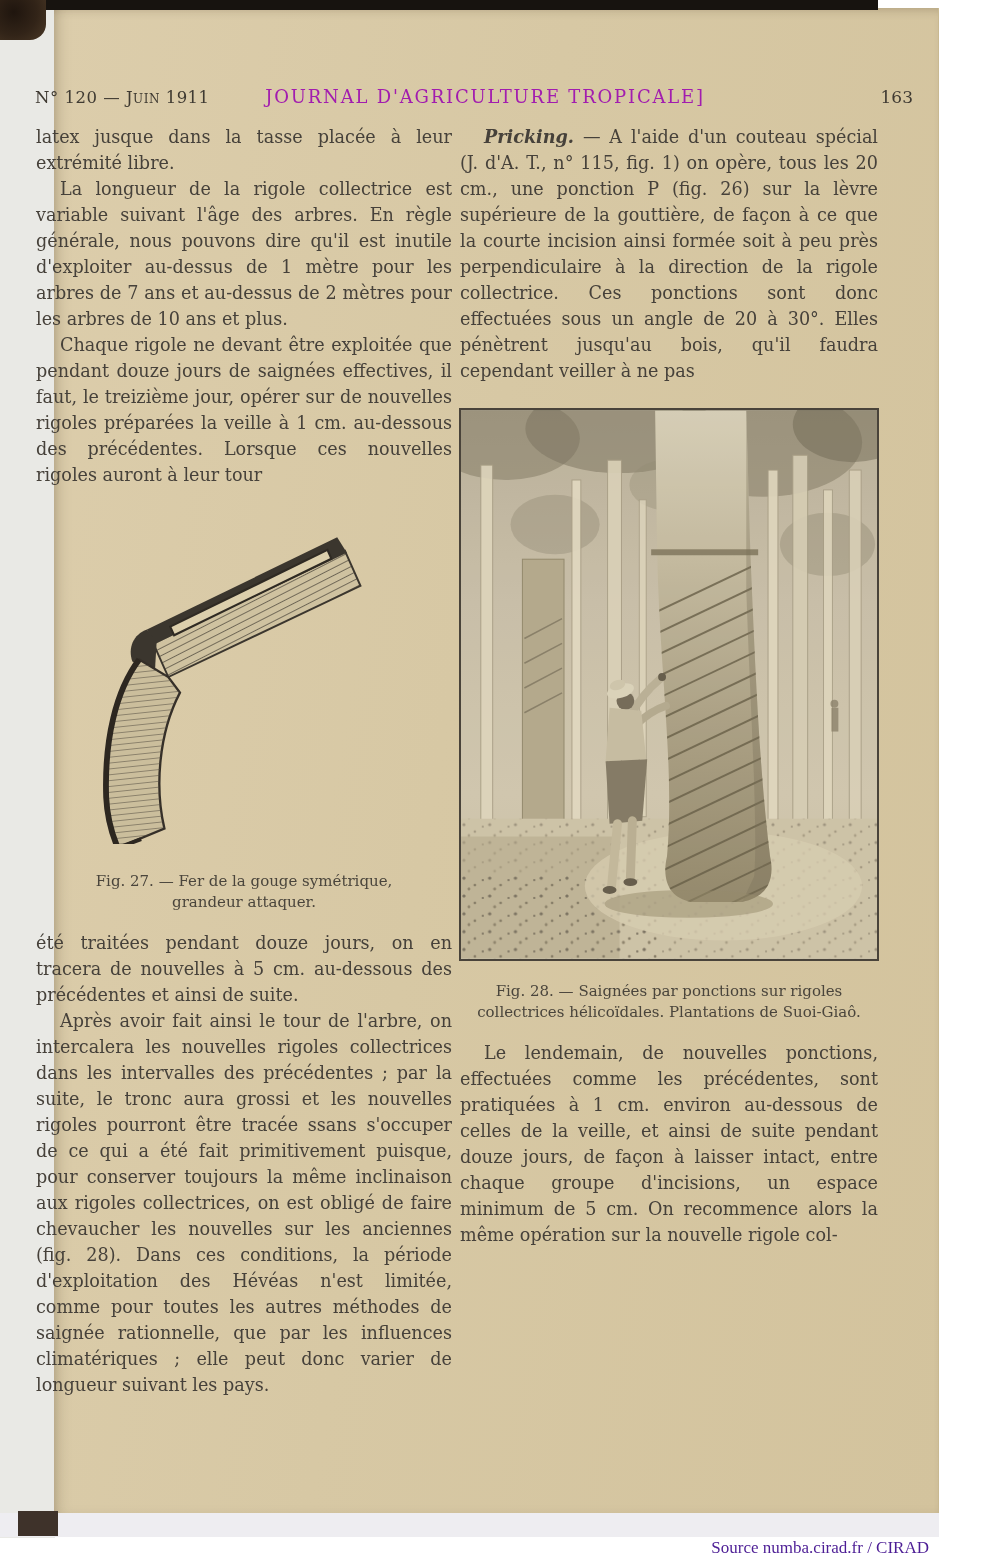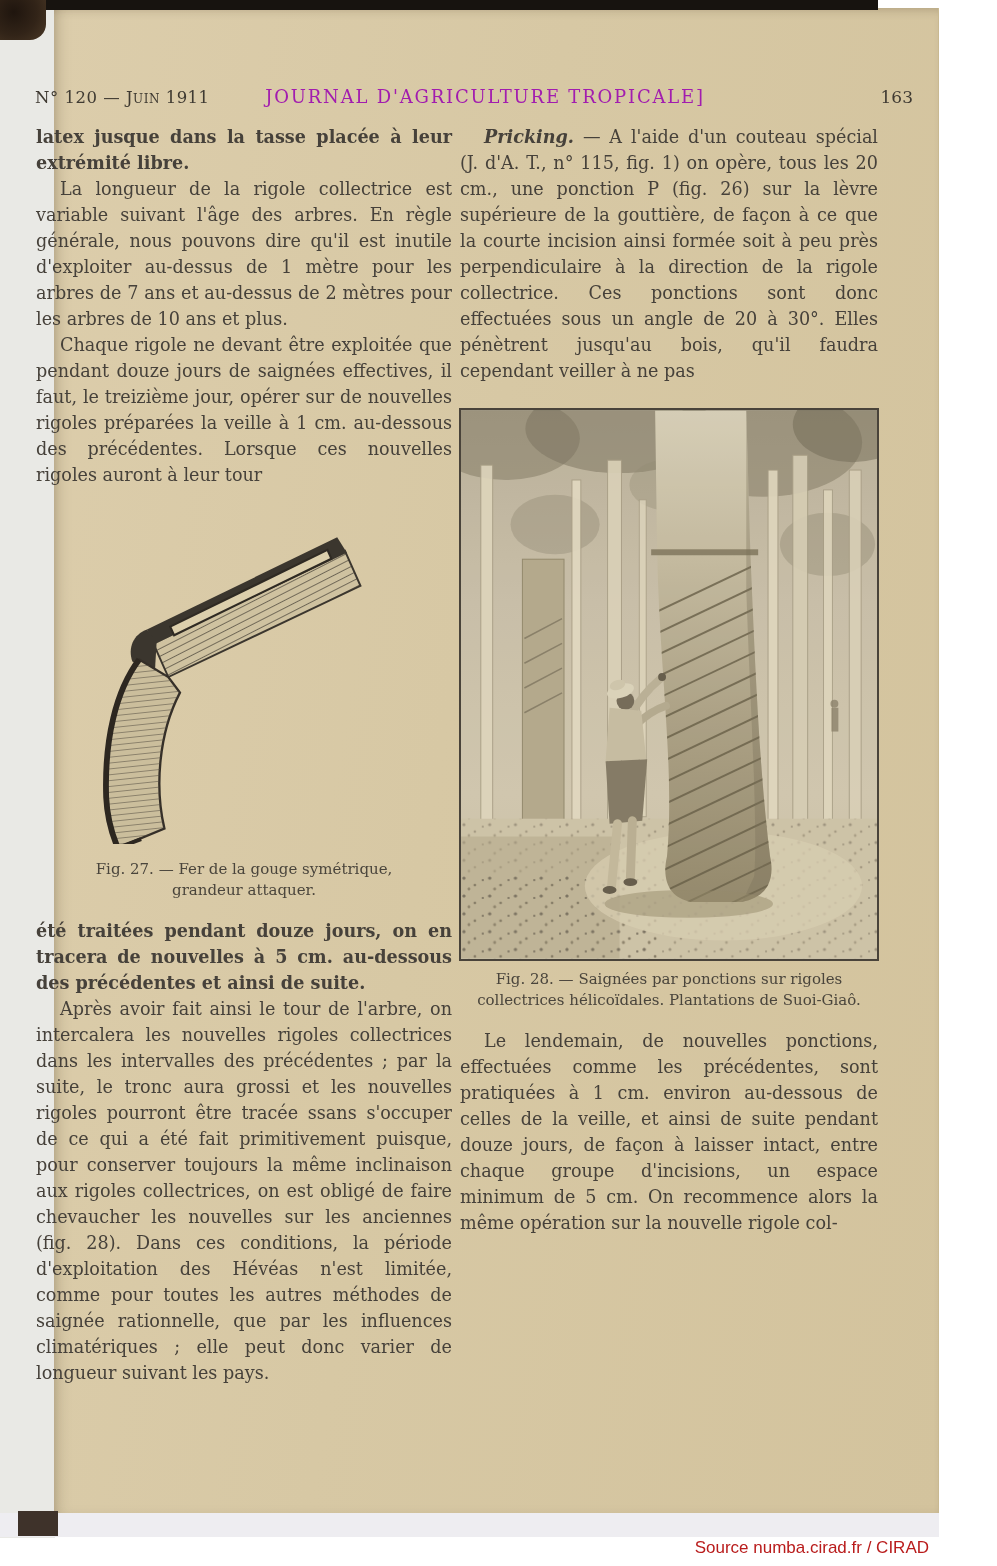--- a/index.html
+++ b/index.html
@@ -12,38 +12,38 @@
   .fore-edge{position:absolute;left:938px;top:8px;width:49px;height:1505px;
         background:repeating-linear-gradient(90deg,#c9b991 0 2px,#a6956f 2px 3px,#bcab84 3px 6px);
         border-right:2px solid #978662;}
   .top-bar{position:absolute;left:0;top:0;width:878px;height:10px;background:#17130f;}
   .corner-patch{position:absolute;left:0;top:0;width:46px;height:40px;
         background:radial-gradient(circle at 30% 30%,#1f150e 0%,#322418 55%,#4a3826 100%);
         border-bottom-right-radius:16px;}
   .bottom-strip{position:absolute;left:0;top:1513px;width:997px;height:24px;background:#eeedf1;}
   .bottom-patch{position:absolute;left:18px;top:1511px;width:40px;height:25px;background:#3e322a;}
   .footer{position:absolute;right:10px;top:1538px;width:500px;text-align:right;
-        font-family:Liberation Sans, sans-serif;font-size:17px;color:#b91c1c;}
+        font-family:Liberation Serif, serif;font-size:17px;color:#4c1d95;}
 
   .header-issue{position:absolute;left:35px;top:88px;width:230px;font-size:16.5px;
         font-variant:small-caps;letter-spacing:.5px;color:#3f3a32;}
   .header-journal{position:absolute;left:205px;top:86px;width:560px;text-align:center;
         font-size:18px;letter-spacing:1.8px;color:#a21caf;}
   .header-page{position:absolute;left:725px;top:87px;width:188px;text-align:right;
         font-size:17px;color:#3f3a32;}
 
   .col{position:absolute;top:124px;width:416px;font-size:17.6px;line-height:26px;
         text-align:justify;}
   .col-left{left:36px;}
   .col-right{left:460px;width:418px;}
   .col p{margin:0;text-indent:24px;}
-  .col p.noindent{text-indent:0;font-weight:bold;}
+  .col p.noindent{text-indent:0;}
   .lead-italic{font-style:italic;font-weight:bold;}
   .fig27-wrap{width:340px;margin:26px auto 4px;}
-  .caption{font-size:15px;line-height:1.38;text-align:center;color:#4a453c;margin:8px auto 18px;}
+  .caption{font-size:15px;line-height:1.38;text-align:center;color:#4a453c;margin:20px auto 18px;}
   .caption .cap-line{display:block;}
 
   .photo-frame{width:416px;height:549px;border:2px solid #49433a;margin:24px 0 0 -1px;
         background:#cbc2ae;overflow:hidden;}
 </style>
 </head>
 <body>
 
 <div class="scan">
 

